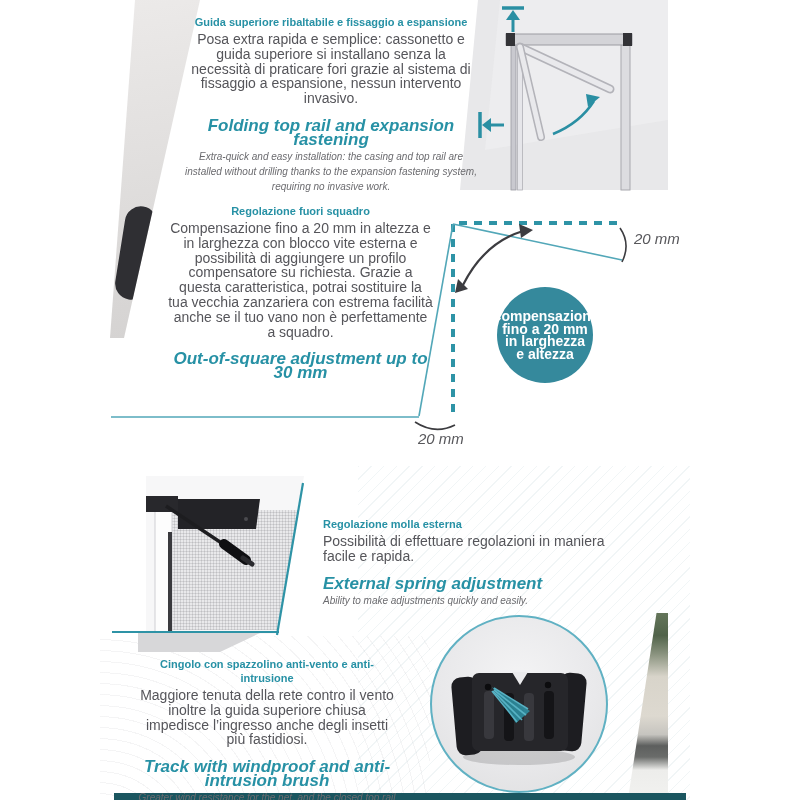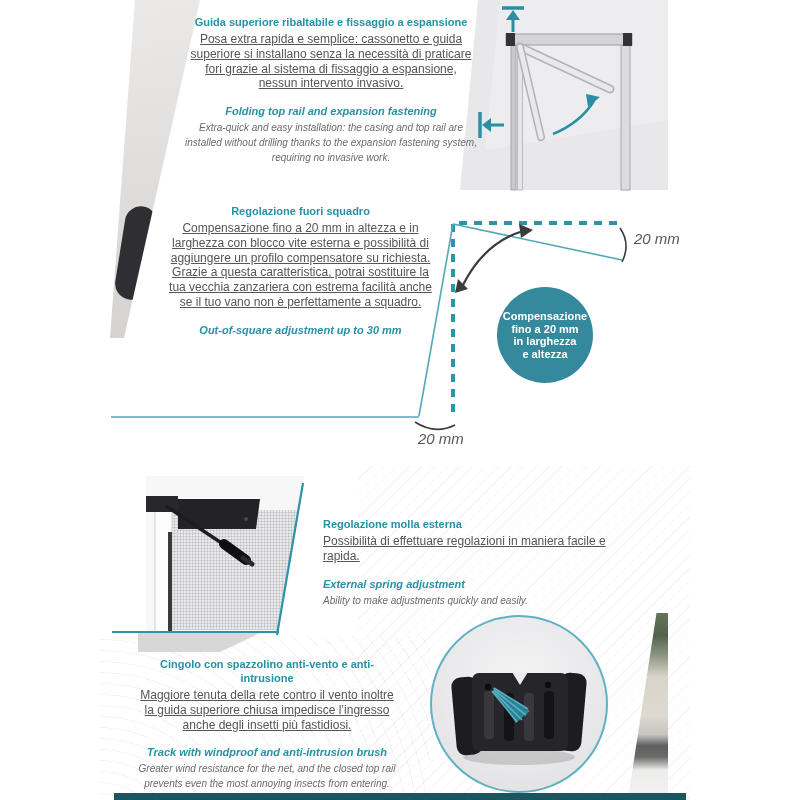--- a/index.html
+++ b/index.html
@@ -18,28 +18,28 @@
         background:repeating-radial-gradient(circle at 0% 130%,rgba(150,150,158,0.10) 0 1px,transparent 1px 11px);}
   .sliver-br{left:627px;top:613px;width:41px;height:187px;
              clip-path:polygon(72% 0,100% 0,100% 100%,2% 100%);
              background:linear-gradient(180deg,#64755a 0%,#51634a 12%,#8a937f 22%,#d8d4ca 34%,
                         #ddd9d0 55%,#c6c4bf 65%,#5d5f5e 71%,#6a6c6a 77%,#ededeb 84%,#f2f2f0 100%);}
   .footer-bar{left:114px;top:793px;width:572px;height:7px;background:#1b5660;}
   
   .tblock{position:absolute;z-index:2;}
   .tcenter{text-align:center;}
   .it-title{margin:0 0 3px 0;font-size:11px;font-weight:700;color:#2791a5;line-height:14px;}
-  .it-body{margin:0 0 13px 0;font-size:12px;line-height:14.8px;color:#55555a;text-decoration:underline;}
-  .en-title{margin:0 0 3px 0;font-size:11px;font-weight:700;font-style:italic;color:#2791a5;line-height:14px;}
+  .it-body{margin:0 0 13px 0;font-size:14px;line-height:14.8px;color:#55555a;}
+  .en-title{margin:0 0 3px 0;font-size:17px;font-weight:700;font-style:italic;color:#2791a5;line-height:14px;}
   .en-body{margin:0;font-size:10px;font-style:italic;line-height:14.8px;color:#6b6b6f;}
   .diagram{position:absolute;z-index:1;}
   
   .badge{position:absolute;z-index:2;left:497px;top:287px;width:96px;height:96px;border-radius:50%;
          background:#35899c;display:flex;flex-direction:column;align-items:center;justify-content:center;
-         color:#ffffff;font-weight:700;font-size:11px;line-height:12.5px;text-align:center;}
+         color:#ffffff;font-weight:700;font-size:14px;line-height:12.5px;text-align:center;}
   .dim-label{position:absolute;z-index:2;font-size:15px;font-style:italic;color:#58585c;}
   
   .net-photo{position:absolute;z-index:1;left:108px;top:474px;width:200px;height:186px;}
   .mesh{position:absolute;left:0;top:0;width:200px;height:186px;
         clip-path:polygon(64px 36px,190px 36px,170px 156px,64px 156px);
         background:repeating-linear-gradient(0deg,rgba(90,90,96,0.16) 0 1px,transparent 1px 3px),
                    repeating-linear-gradient(90deg,rgba(90,90,96,0.16) 0 1px,transparent 1px 3px),
                    #e9e9eb;}
   
   .brush-circle{position:absolute;z-index:1;left:430px;top:615px;width:174px;height:174px;border-radius:50%;

